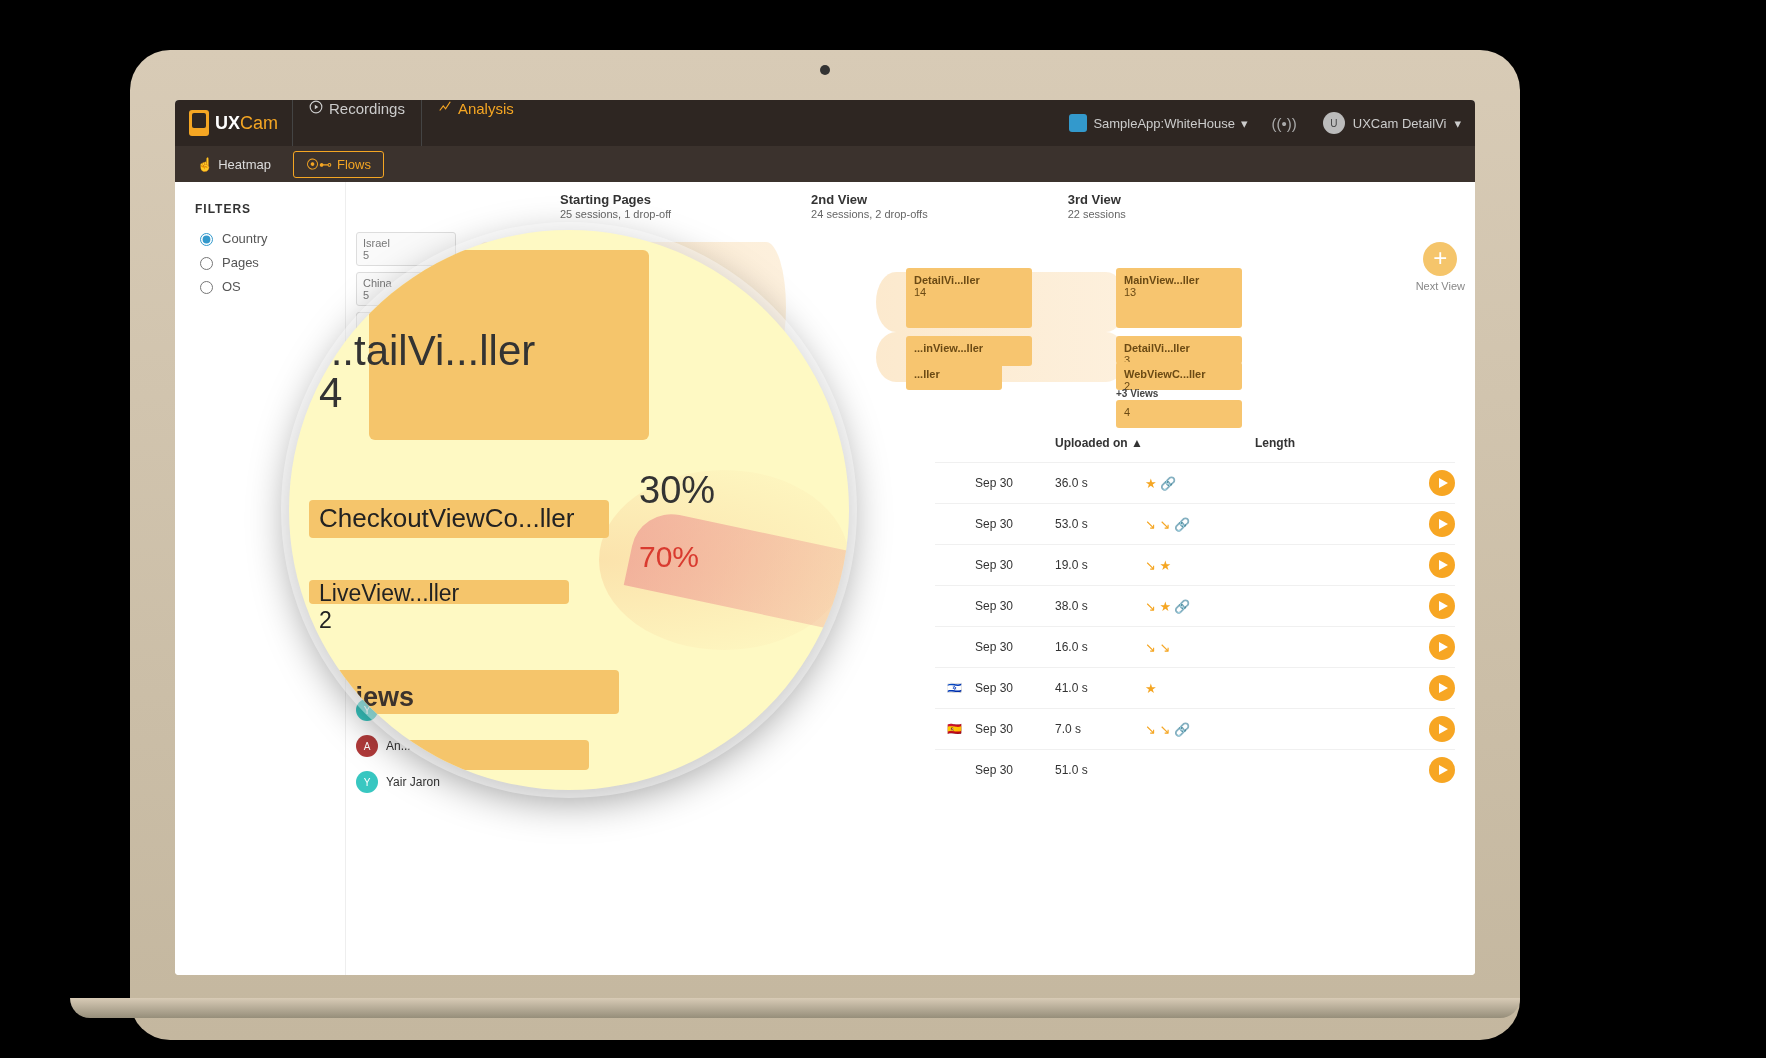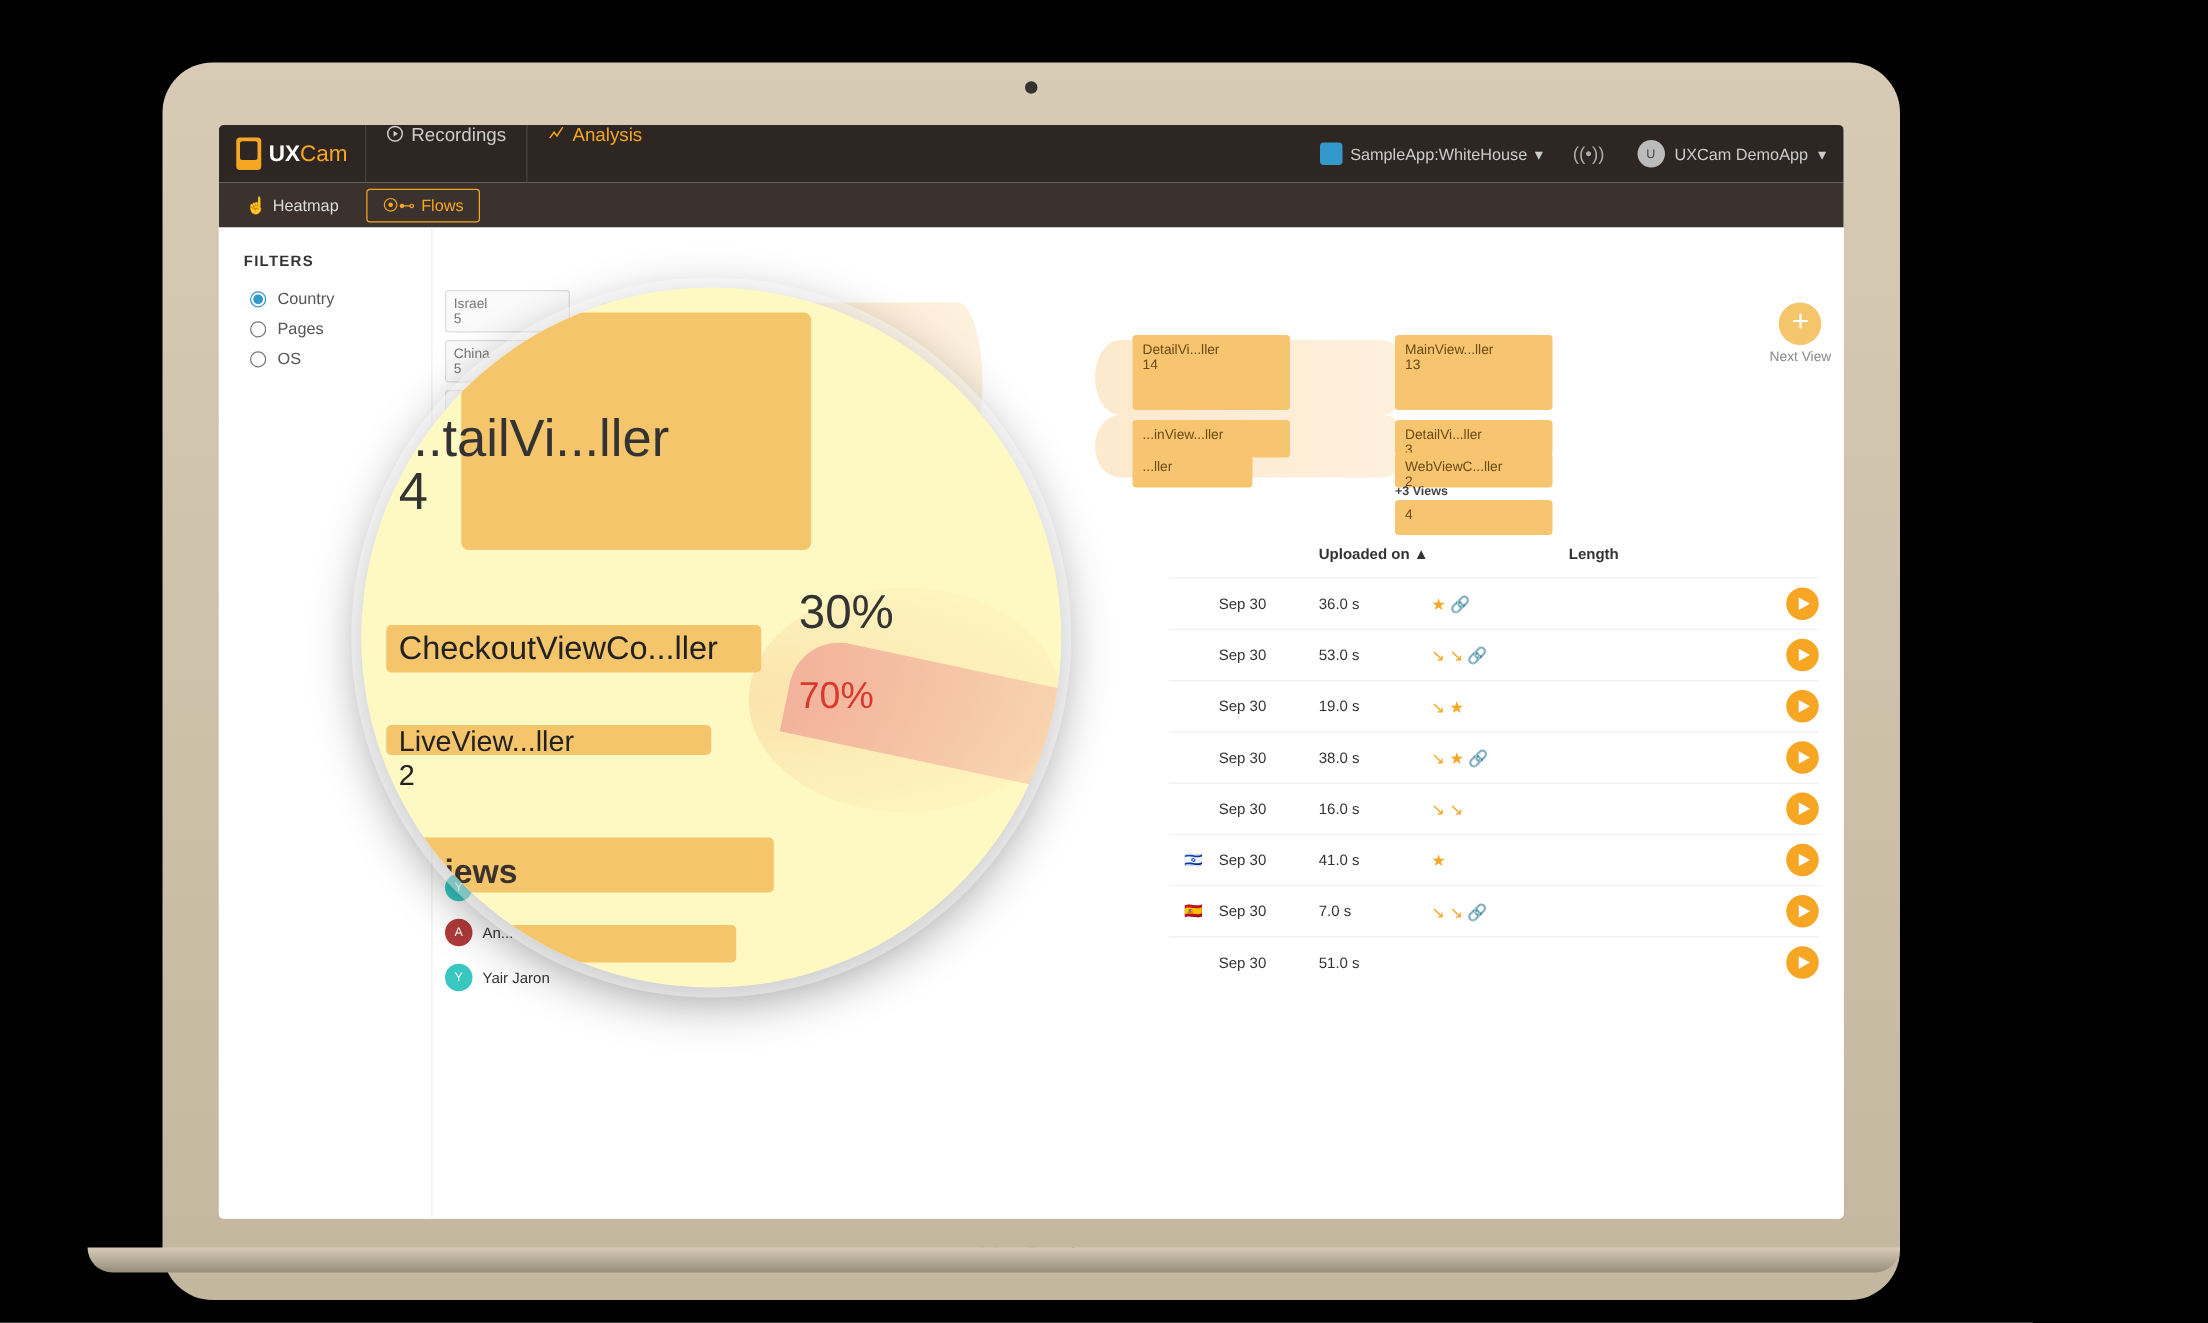--- a/index.html
+++ b/index.html
@@ -38,21 +38,21 @@
   .cols{display:flex;gap:140px;margin-left:200px}
   .col-h b{display:block;font-size:13px}
   .col-h span{color:#666;font-size:11px}
   
   .src-nodes{position:absolute;left:10px;top:50px;width:100px}
   .src-node{background:#fafafa;border:1px solid #ddd;border-radius:3px;padding:4px 6px;margin-bottom:6px;font-size:11px}
   .src-node span{color:#777}
   
   .flow-area{position:absolute;left:130px;top:50px;right:10px;height:280px}
   .fnode{position:absolute;background:#f7c56f;border-radius:3px;padding:6px 8px;font-size:11px;color:#6b4a14}
-  .fnode b{display:block;font-weight:normal}
+  .fnode b{display:block;font-weight:bold}
   .n2{left:430px;top:36px;width:110px;height:48px}
   .n3{left:640px;top:36px;width:110px;height:48px}
   .n4{left:430px;top:104px;width:110px;height:18px}
   .n5{left:430px;top:130px;width:80px;height:16px}
   .n6{left:640px;top:104px;width:110px;height:16px}
   .n7{left:640px;top:130px;width:110px;height:16px}
   .n8{left:640px;top:168px;width:110px;height:16px}
   .more-v{position:absolute;left:640px;top:156px;font-size:10px;font-weight:bold;color:#444}
   
   .flow-bg{position:absolute;inset:0;pointer-events:none}
@@ -124,21 +124,21 @@
       </div>
       <div class="spacer"></div>
       <div class="app-sel">
         <div class="app-ico"></div>
         <span>SampleApp:WhiteHouse</span>
         <span>▾</span>
       </div>
       <div class="bcast">((•))</div>
       <div class="user">
         <div class="avatar">U</div>
-        <span>UXCam DemoApp</span>
+        <span>UXCam DetailVi</span>
         <span>▾</span>
       </div>
     </div>
 
     <div class="subnav">
       <div class="sub-btn">
         <span>☝</span>
         <span>Heatmap</span>
       </div>
       <div class="sub-btn active">
@@ -158,20 +158,25 @@
             <input type="radio" style="">
             <span>Pages</span>
           </label>
         <label class="radio">
             <input type="radio" style="">
             <span>OS</span>
           </label>
       </div>
 
       <div class="main">
+        <div class="cols">
+          <div class="col-h"><b>Starting Pages</b><span>25 sessions, 1 drop-off</span></div>
+          <div class="col-h"><b>2nd View</b><span>24 sessions, 2 drop-offs</span></div>
+          <div class="col-h"><b>3rd View</b><span>22 sessions</span></div>
+        </div>
 
         <div class="src-nodes">
           <div class="src-node"><span>Israel</span><br><span>5</span></div>
           <div class="src-node"><span>China</span><br><span>5</span></div>
           <div class="src-node"><span>Spain</span><br><span>4</span></div>
         </div>
 
         <div class="flow-area">
           <div class="flow-bg">
             <div class="ribbon" style="left:-10px;top:10px;width:320px;height:130px"></div>

